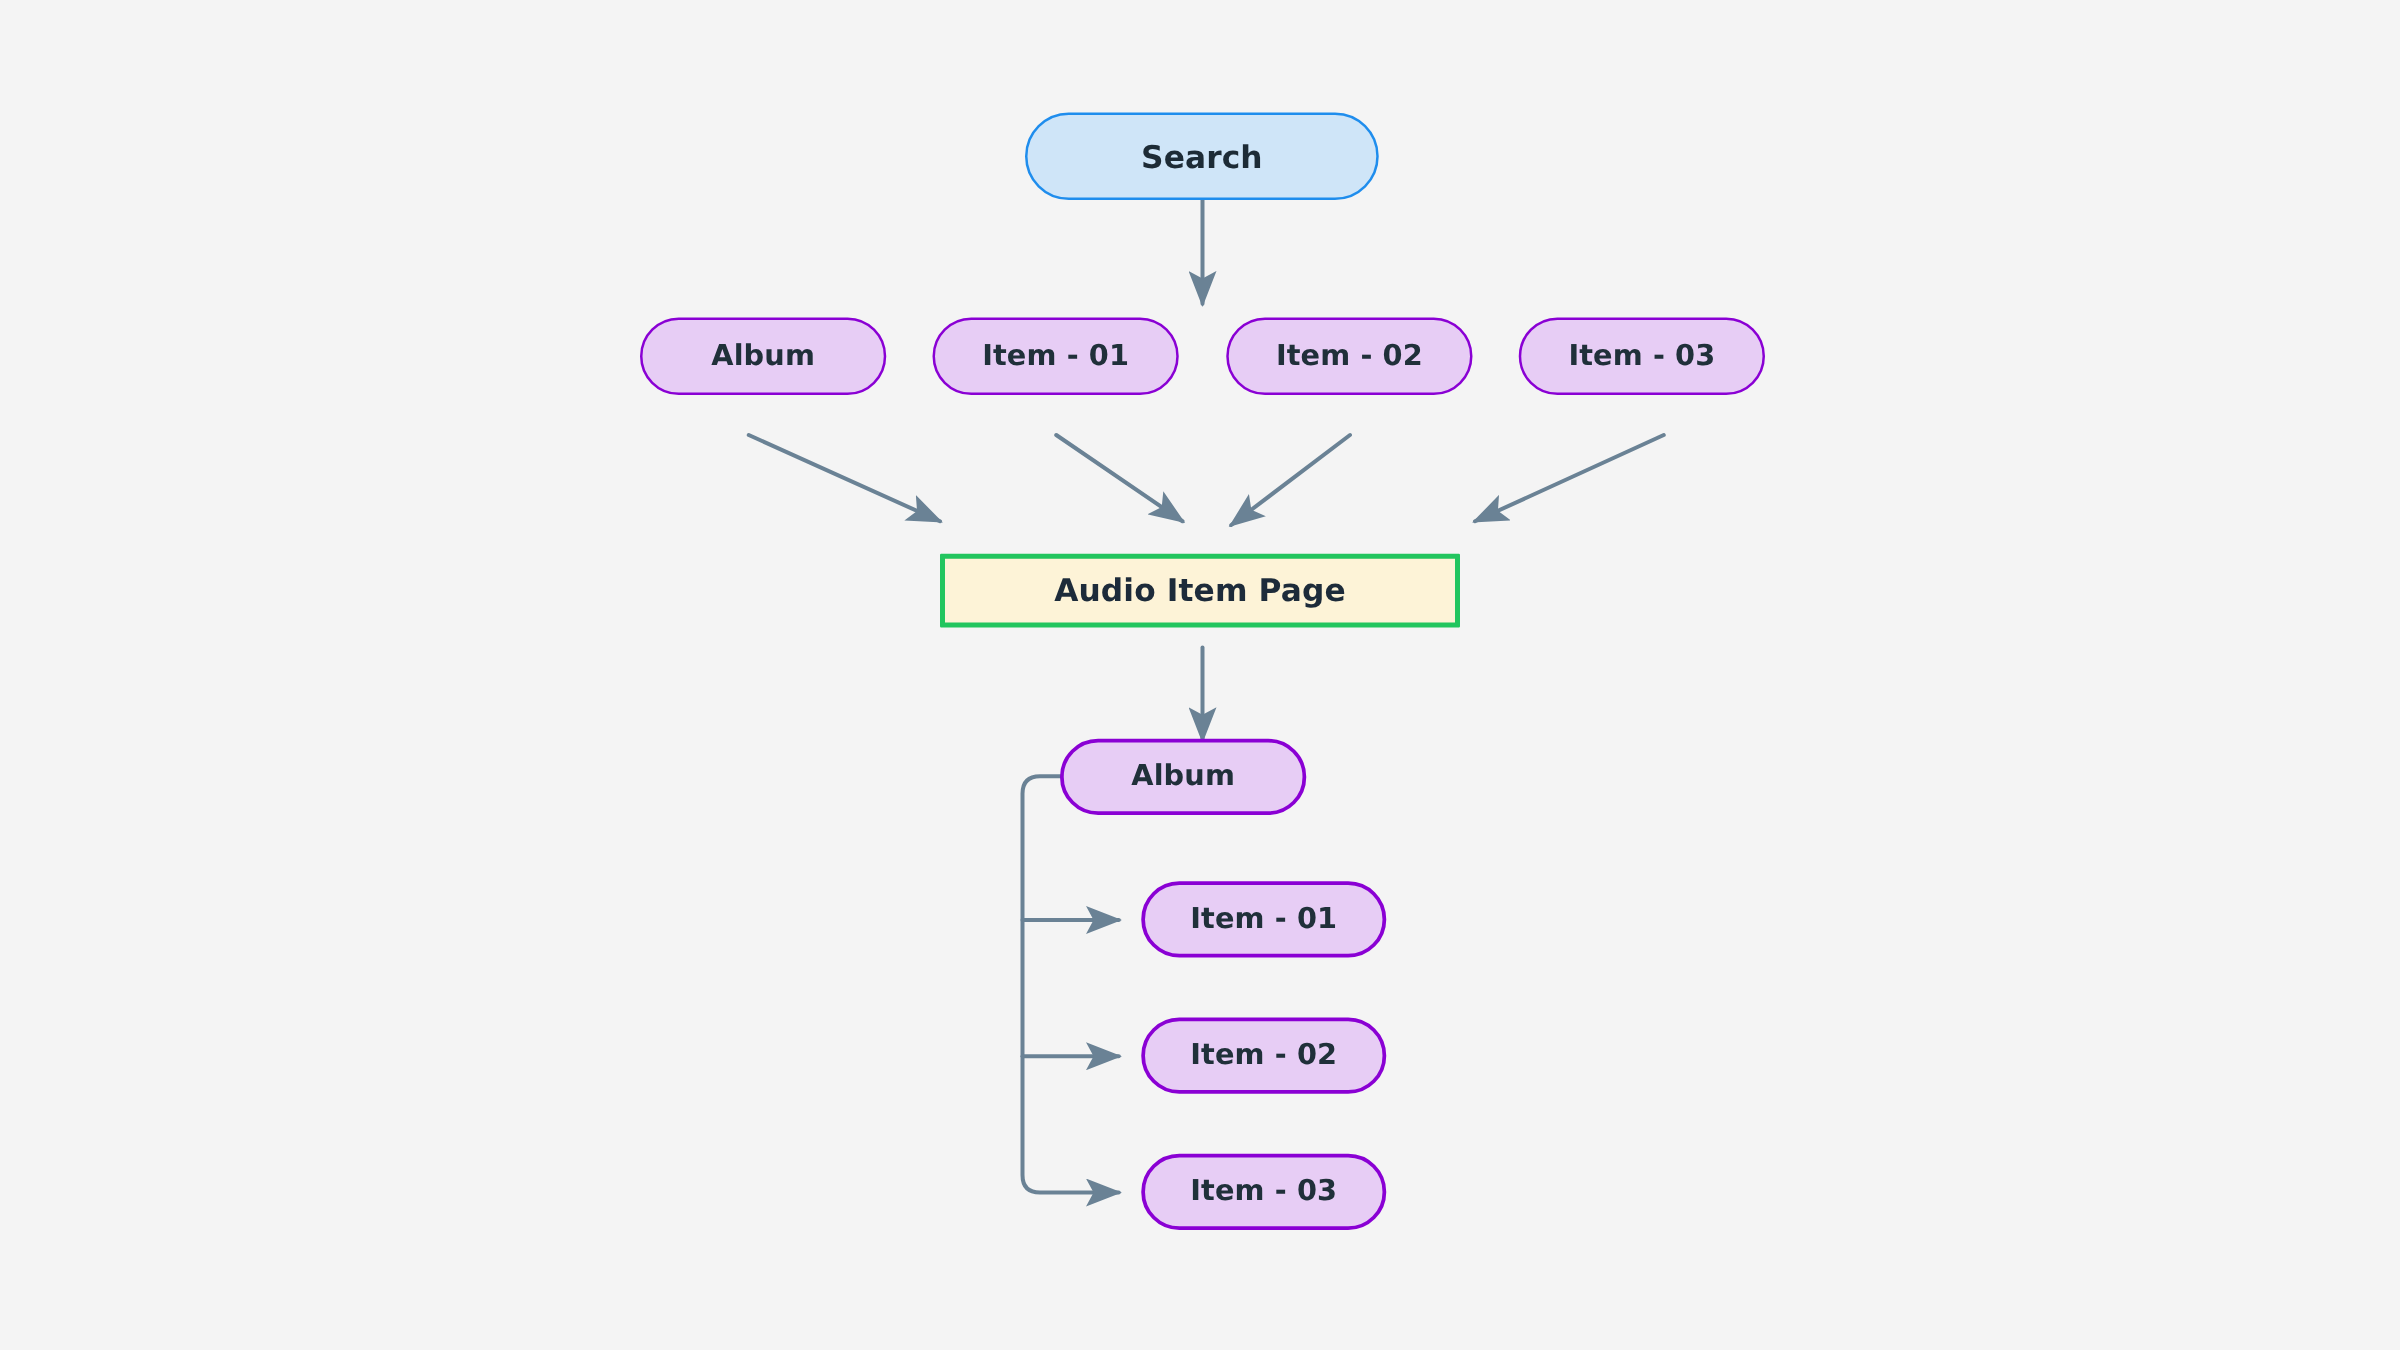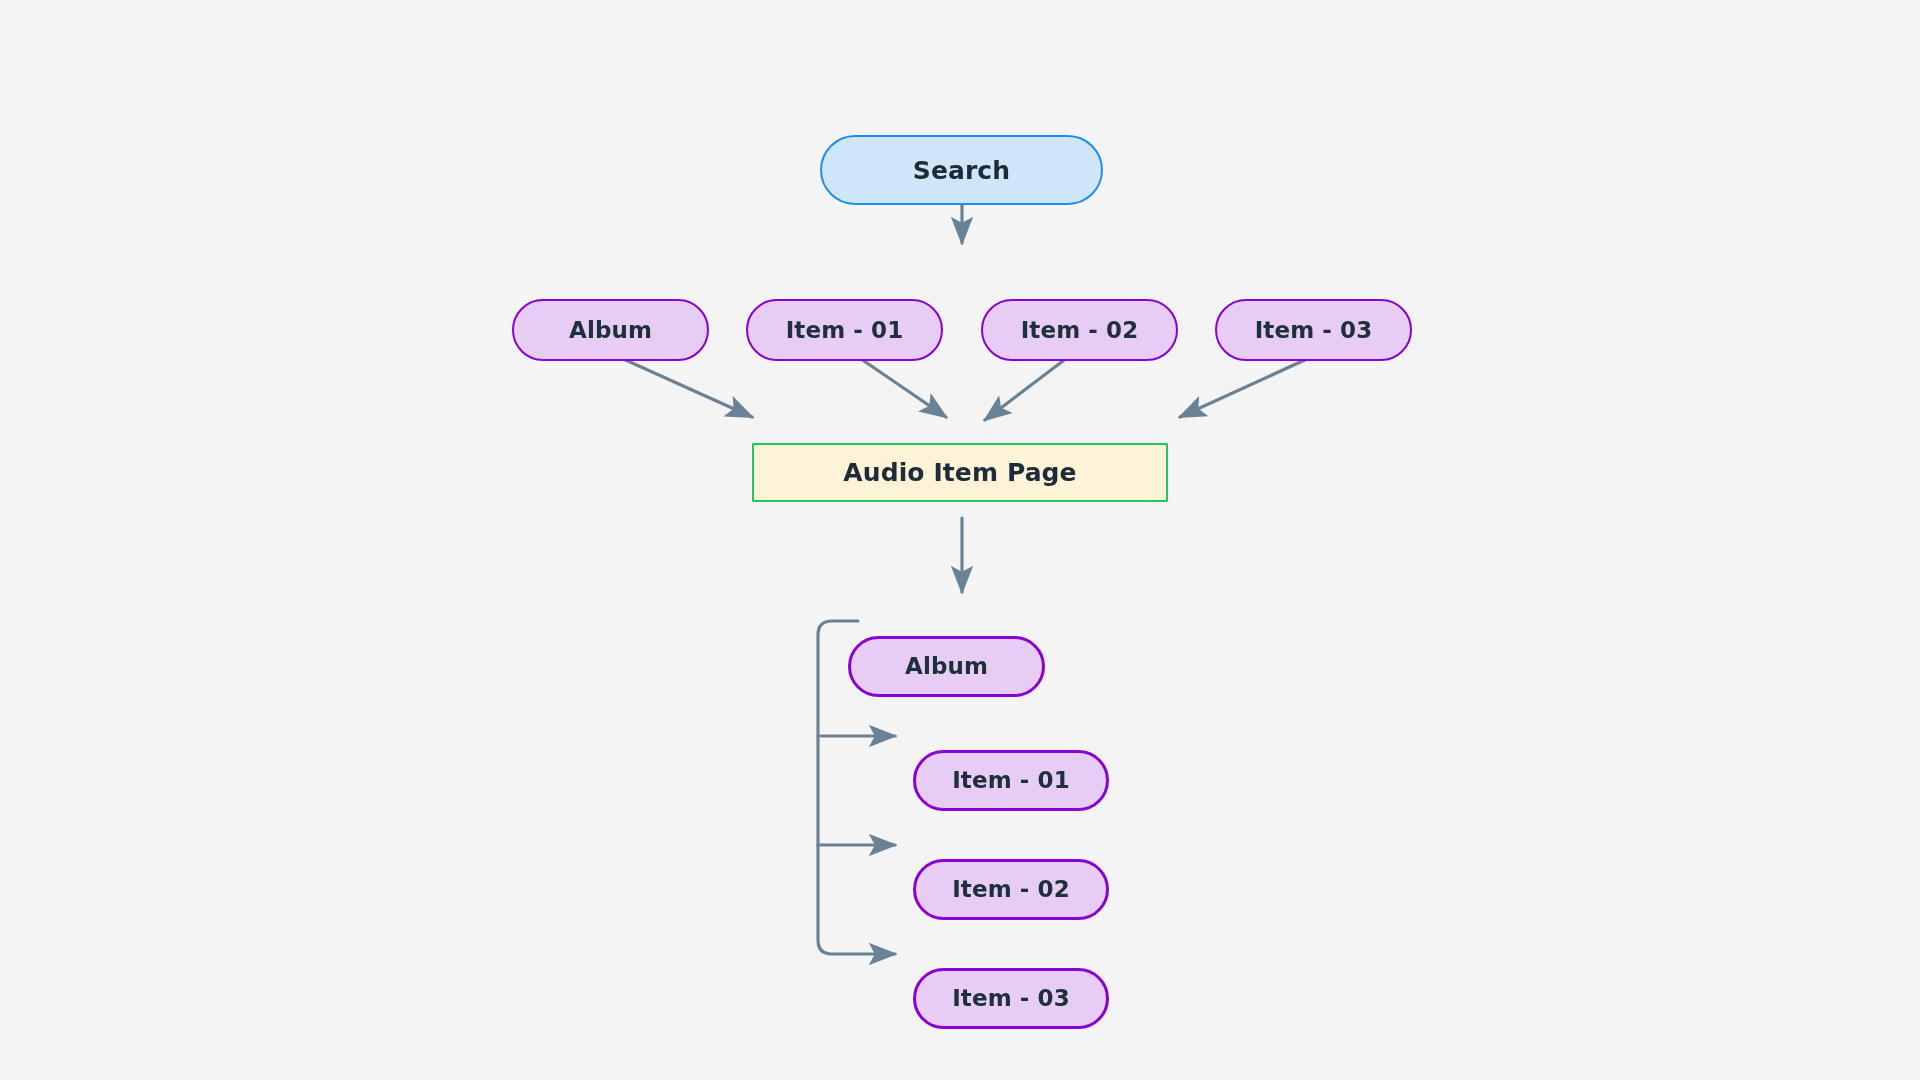--- a/index.html
+++ b/index.html
@@ -33,40 +33,40 @@
     box-sizing: border-box;
     display: flex;
     align-items: center;
     justify-content: center;
     text-align: center;
     font-weight: bold;
     letter-spacing: 0.1px;
     white-space: nowrap;
     user-select: none;
   }
-  .node-stadium { border-radius: 999px; margin-top: 45px; }
+  .node-stadium { border-radius: 999px; }
   .node-rect { border-radius: 1px; }
   .node-blue {
     background: #cfe5f8;
     border: 2px solid #1f8ded;
     color: #1d2b36;
   }
   .node-purple {
     background: #e7cdf5;
     border: 2px solid #8a00d4;
     color: #20303a;
   }
   .node-purple-thick {
     background: #e7cdf5;
     border: 3px solid #8a00d4;
     color: #20303a;
   }
   .node-yellow {
     background: #fdf3d7;
-    border: 2px solid #22c55e;
+    border: 4px solid #22c55e;
     color: #1d2b3a;
   }
   .node-label {
     display: block;
     line-height: 1;
   }
 </style>
 </head>
 <body>
 

